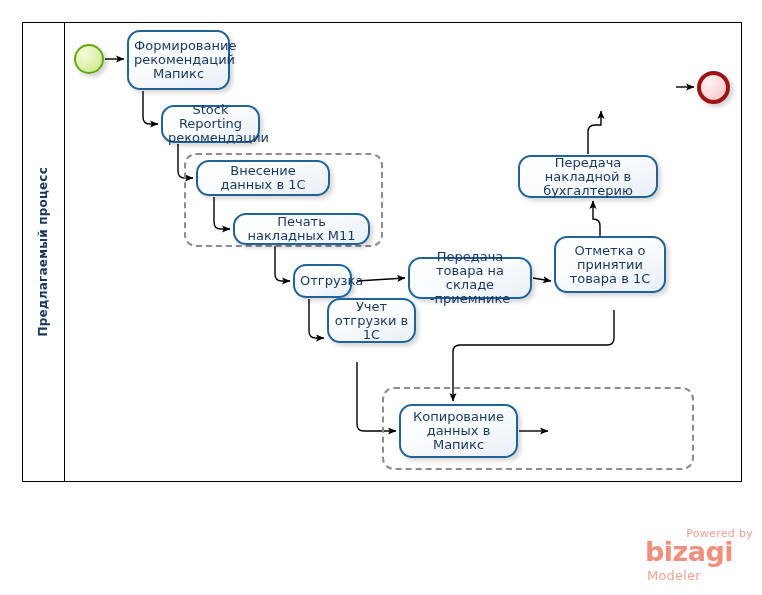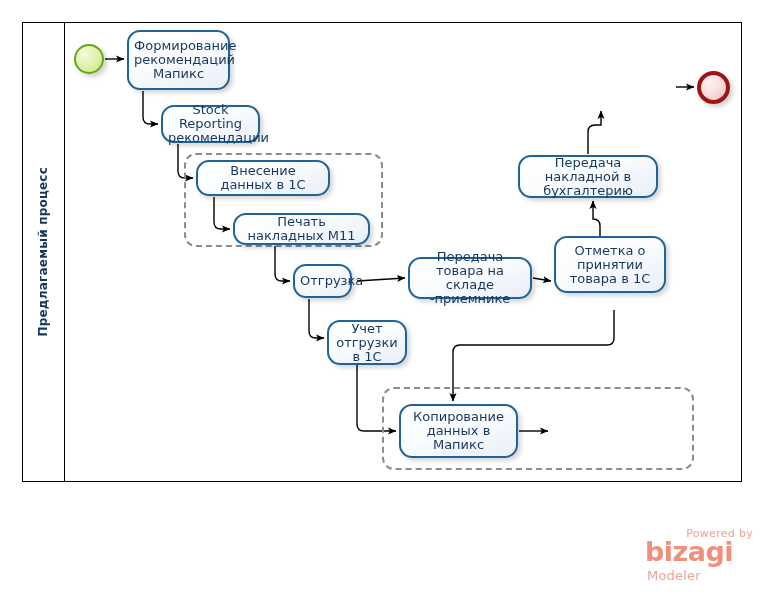--- a/index.html
+++ b/index.html
@@ -206,21 +206,21 @@
     </div>
   <div class="task" id="t4" style="left: 233px; top: 213px; width: 137px; height: 32px;">
       <span>Печать накладных М11</span>
     </div>
   <div class="task" id="t5" style="left: 293px; top: 264px; width: 59px; height: 34px;">
       <span>Отгрузка</span>
     </div>
   <div class="task" id="t6" style="left: 408px; top: 257px; width: 124px; height: 42px;">
       <span>Передача товара на складе -приемнике</span>
     </div>
-  <div class="task" id="t7" style="left: 327px; top: 320px; width: 80px; height: 45px;">
+  <div class="task" id="t7" style="left: 327px; top: 298px; width: 89px; height: 45px;">
       <span>Учет отгрузки в 1С</span>
     </div>
   <div class="task" id="t8" style="left: 554px; top: 236px; width: 112px; height: 57px;">
       <span>Отметка о принятии товара в 1С</span>
     </div>
   <div class="task" id="t9" style="left: 518px; top: 155px; width: 140px; height: 43px;">
       <span>Передача накладной в бухгалтерию</span>
     </div>
   <div class="task" id="t11" style="left: 399px; top: 404px; width: 119px; height: 54px;">
       <span>Копирование данных в Мапикс</span>

